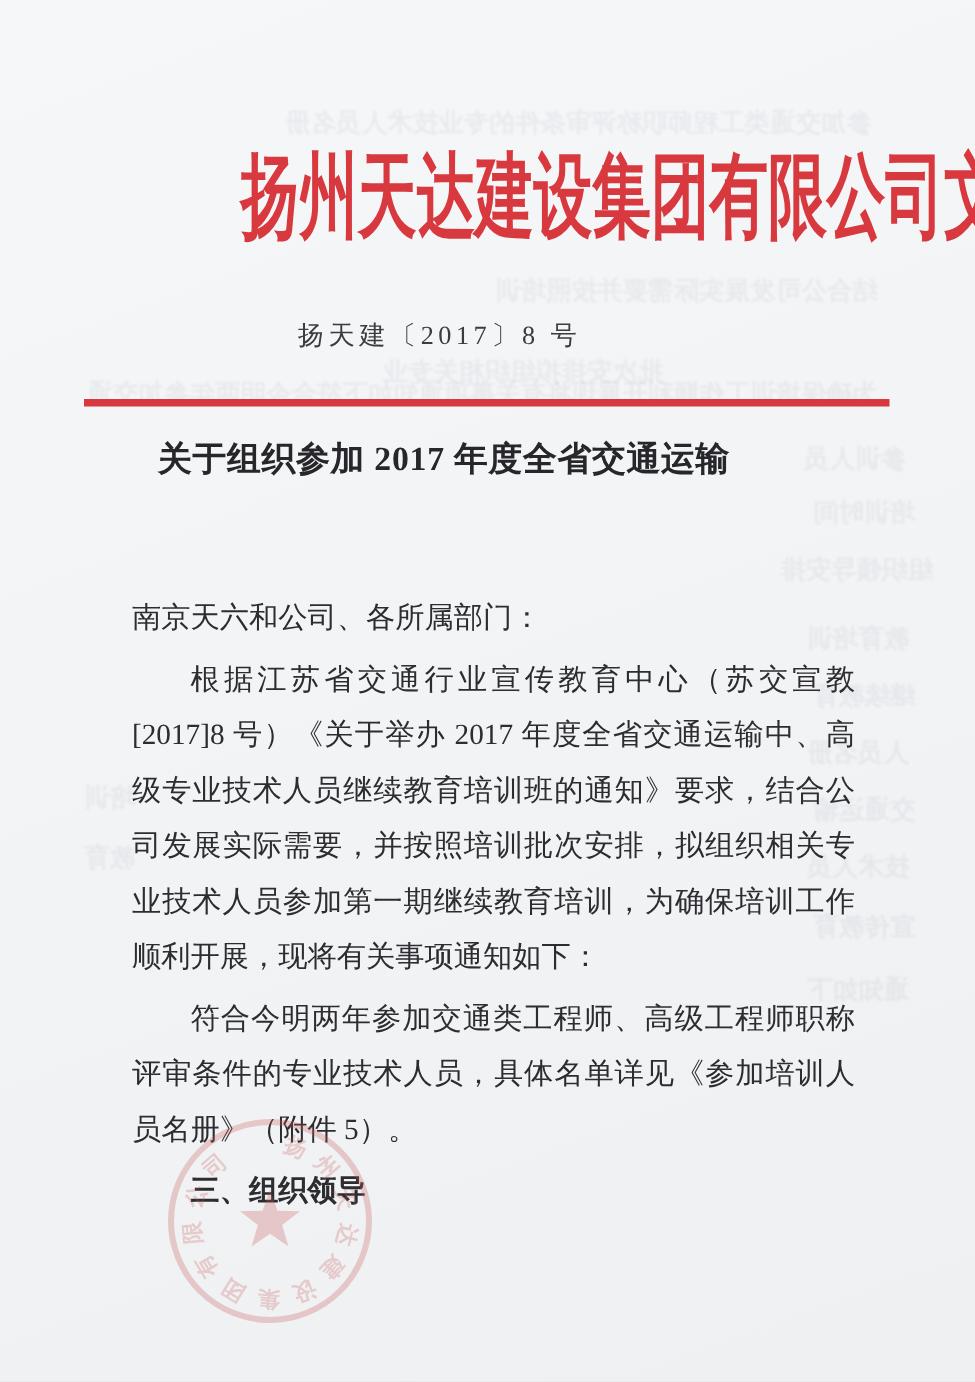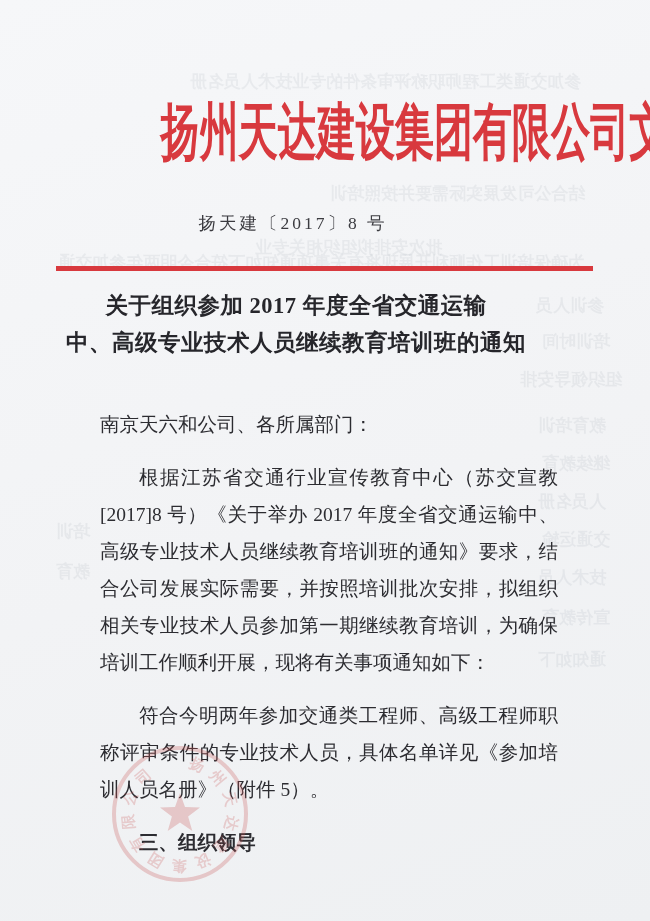--- a/index.html
+++ b/index.html
@@ -24,21 +24,21 @@
   }
   .red-rule{position:absolute;top:266px;left:56px;width:537px;height:5px;background:#d8393e;}
   .notice-title{
     position:absolute;top:287px;left:0;width:592px;text-align:center;
     font-weight:bold;font-size:22.5px;line-height:37px;color:#26262b;letter-spacing:.5px;
   }
   .body-text{
     position:absolute;top:390px;left:84px;width:490px;
     font-size:19.5px;line-height:37px;color:#2c2c31;text-align:justify;
   }
-  .body-text p{margin:16px;text-indent:2em;}
+  .body-text p{margin:4px;text-indent:2em;}
   .body-text p.salutation{text-indent:0;}
   .body-text p.sec{font-weight:bold;}
   .seal{position:absolute;left:104px;top:738px;width:152px;height:152px;opacity:.55;filter:blur(.4px);}
 </style>
 </head>
 <body>
 
 <div class="page">
 
   <div class="bleed" style="top:70px;left:190px;">参加交通类工程师职称评审条件的专业技术人员名册</div>
@@ -61,21 +61,20 @@
   <div class="letterhead">
     <span class="squeeze">扬州天达建设集团有限公司文件</span>
   </div>
 
   <div class="doc-number">扬天建〔2017〕8 号</div>
 
   <div class="red-rule"></div>
 
   <div class="notice-title">
     <div>关于组织参加 2017 年度全省交通运输</div>
-    <div>中、高级专业技术人员继续教育培训班的通知</div>
   </div>
 
   <div class="body-text">
     <p class="salutation">南京天六和公司、各所属部门：</p>
     <p>根据江苏省交通行业宣传教育中心（苏交宣教[2017]8 号）《关于举办 2017 年度全省交通运输中、高级专业技术人员继续教育培训班的通知》要求，结合公司发展实际需要，并按照培训批次安排，拟组织相关专业技术人员参加第一期继续教育培训，为确保培训工作顺利开展，现将有关事项通知如下：</p>
     <p>符合今明两年参加交通类工程师、高级工程师职称评审条件的专业技术人员，具体名单详见《参加培训人员名册》（附件 5）。</p>
     <p class="sec">三、组织领导</p>
   </div>
 
   <svg class="seal" viewBox="0 0 152 152">

